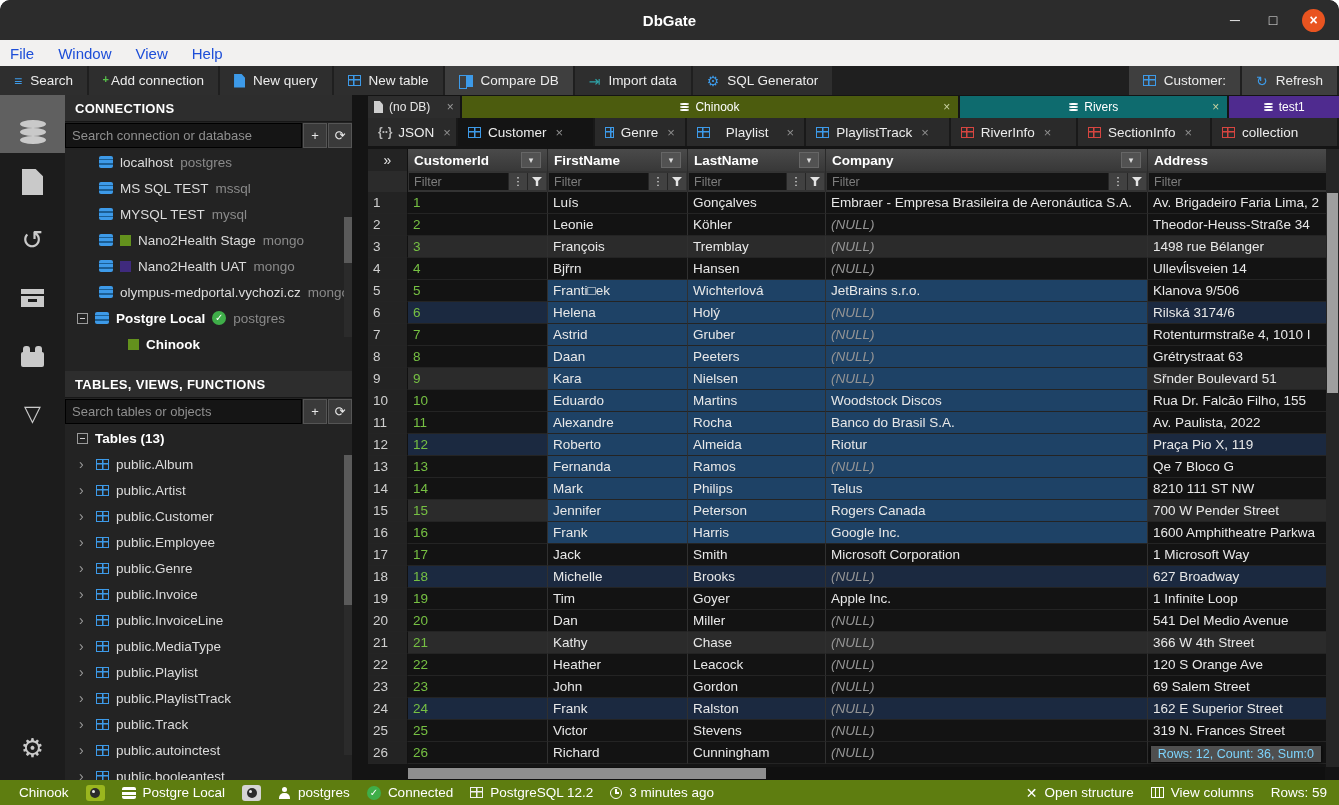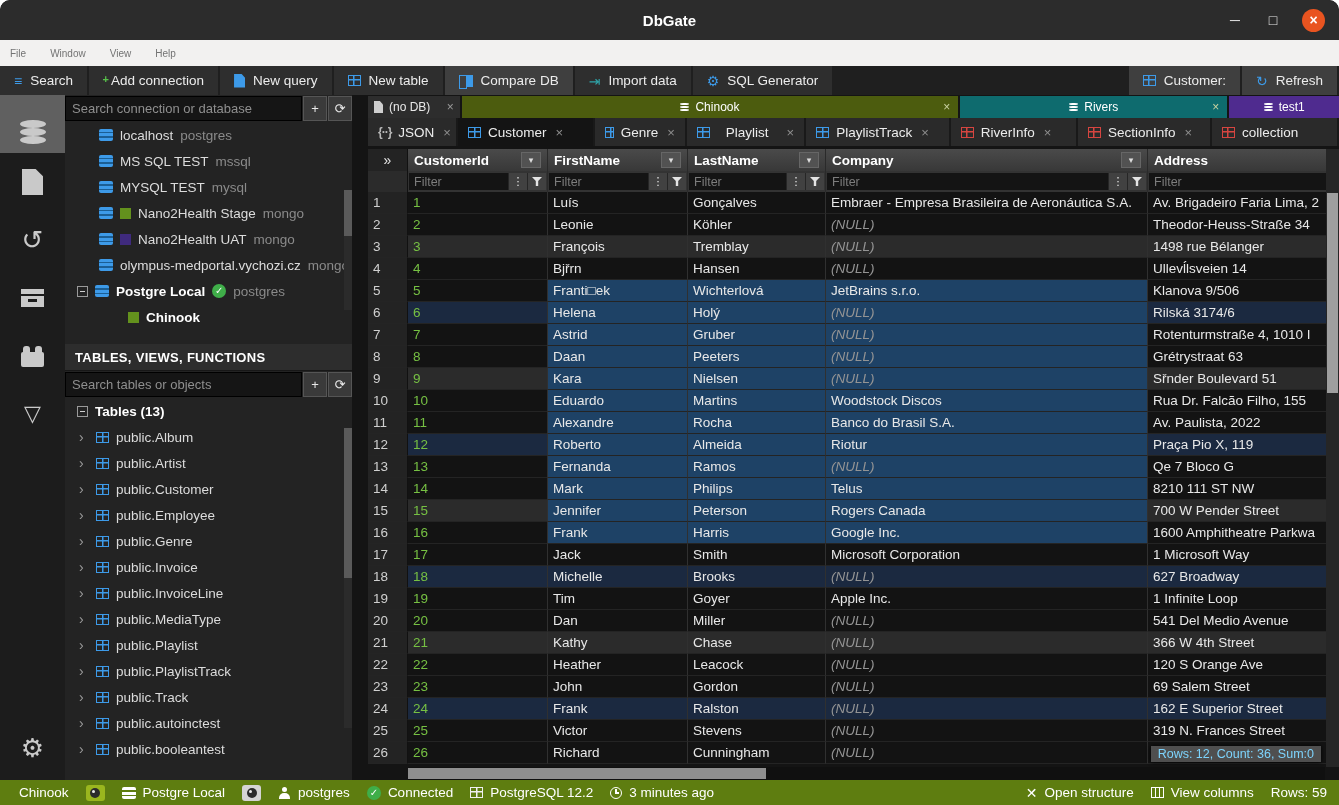--- a/index.html
+++ b/index.html
@@ -6,21 +6,21 @@
 html,body{width:1339px;height:805px;background:#fff;font-family:"Liberation Sans","DejaVu Sans",sans-serif;overflow:hidden}
 .window{position:relative;width:1339px;height:805px;background:#161616;border-radius:10px 10px 0 0;overflow:hidden}
 
 .titlebar{position:absolute;top:0;left:0;right:0;height:40px;background:#2c2c2c;border-radius:10px 10px 0 0;display:flex;align-items:center;justify-content:center}
 .title{color:#fff;font-weight:bold;font-size:15px}
 .wcontrols{position:absolute;right:14px;top:0;height:40px;display:flex;align-items:center;gap:20px}
 .wmin,.wmax{color:#e0e0e0;font-size:14px;width:18px;text-align:center}
 .wclose{width:23px;height:23px;border-radius:50%;background:#e95420;color:#fff;font-size:14px;line-height:23px;text-align:center;font-weight:bold}
 
 .menubar{position:absolute;top:40px;left:0;right:0;height:26px;background:#f2f1f0;display:flex;align-items:center;padding-left:10px;gap:24px}
-.menubar .mitem{font-size:10px;color:#737373}
+.menubar .mitem{font-size:15px;color:#1d4ed8}
 
 .toolbar{position:absolute;top:66px;left:0;right:0;height:29px;background:#1f1f1f;display:flex}
 .tbtn{display:flex;align-items:center;gap:8px;padding:0 14px;background:#2e2e2e;margin-right:2px;font-size:13.5px;color:#ececec;white-space:nowrap}
 .tbtn.lighter{background:#3f3f3f}
 .tspacer{flex:1}
 .blue{color:#3d9ae8}.teal{color:#2fa3a8}
 .ticon{font-size:14px;line-height:1}
 
 .mini-cyl{width:11px;height:3px;border-radius:50%;background:currentColor;box-shadow:0 4px 0 currentColor,0 8px 0 currentColor;margin-bottom:8px}
 .g-cyl{width:9px;height:2.5px;border-radius:50%;background:currentColor;box-shadow:0 3px 0 currentColor,0 6px 0 currentColor;margin-bottom:6px}
@@ -215,20 +215,21 @@
         </div>
       <div class="ib-item">
           <div class="glyph22">▽</div>
         </div>
       <div class="ib-gear">
           <div class="glyph26">⚙</div>
         </div>
     </div>
 
     <div class="leftpanels">
+      <div class="panel-h">CONNECTIONS</div>
       <div class="searchrow">
         <input placeholder="Search connection or database" style="">
         <div class="sbtn">+</div>
         <div class="sbtn">⟳</div>
       </div>
       <div class="tree" id="conn-tree" style="flex:0 0 222px">
         <div class="vscroll" style="top:68px;height:120px">
             <div class="vthumb" style="top:0;height:46px"></div>
           </div>
       <div class="trow">

